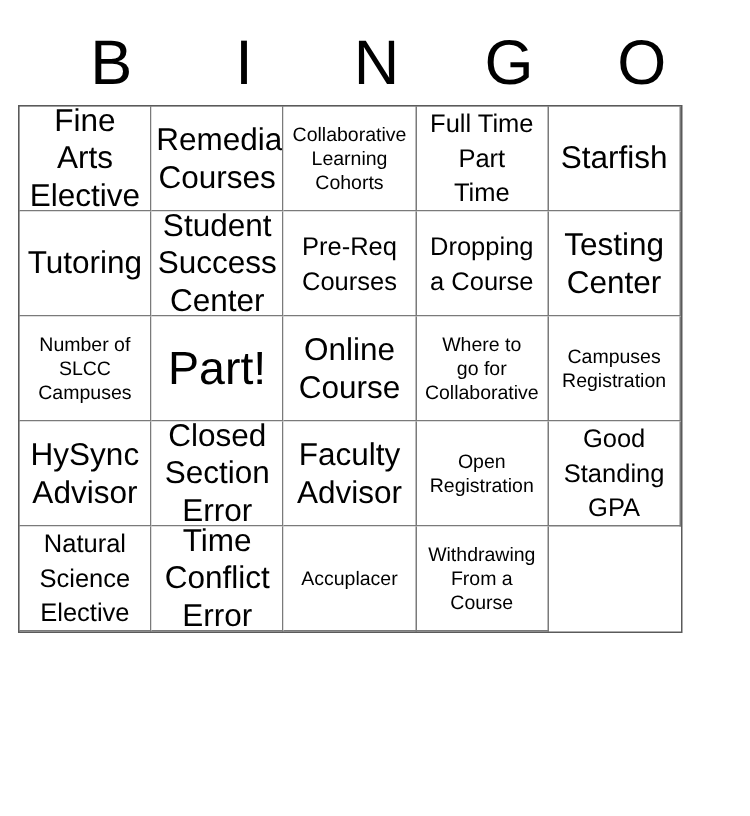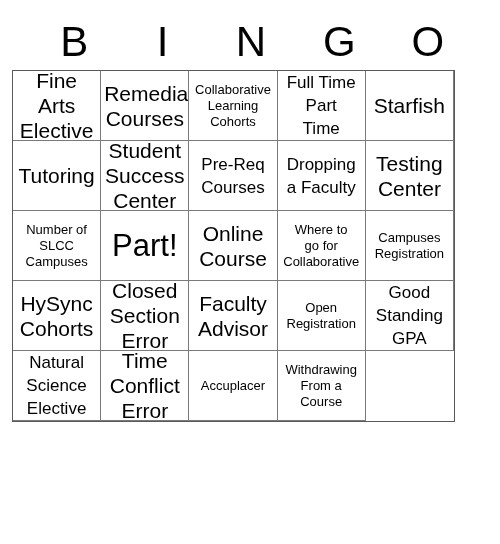--- a/index.html
+++ b/index.html
@@ -158,21 +158,21 @@
         <span class="cell-text">Student
 Success
 Center</span>
       </div>
     <div class="bingo-cell size-md">
         <span class="cell-text">Pre-Req
 Courses</span>
       </div>
     <div class="bingo-cell size-md">
         <span class="cell-text">Dropping
-a Faculty</span>
+a Course</span>
       </div>
 
     <div class="bingo-cell size-lg">
         <span class="cell-text">Testing
 Center</span>
       </div>
     <div class="bingo-cell size-sm">
         <span class="cell-text">Number of
 SLCC
 Campuses</span>
@@ -189,21 +189,21 @@
 go for
 Collaborative</span>
       </div>
 
     <div class="bingo-cell size-sm">
         <span class="cell-text">Campuses
 Registration</span>
       </div>
     <div class="bingo-cell size-lg">
         <span class="cell-text">HySync
-Cohorts</span>
+Advisor</span>
       </div>
     <div class="bingo-cell size-lg">
         <span class="cell-text">Closed
 Section
 Error</span>
       </div>
     <div class="bingo-cell size-lg">
         <span class="cell-text">Faculty
 Advisor</span>
       </div>

